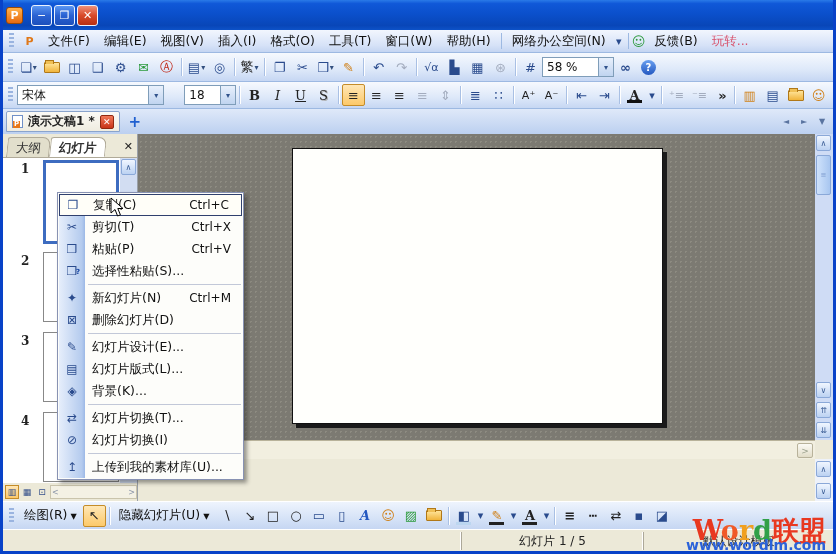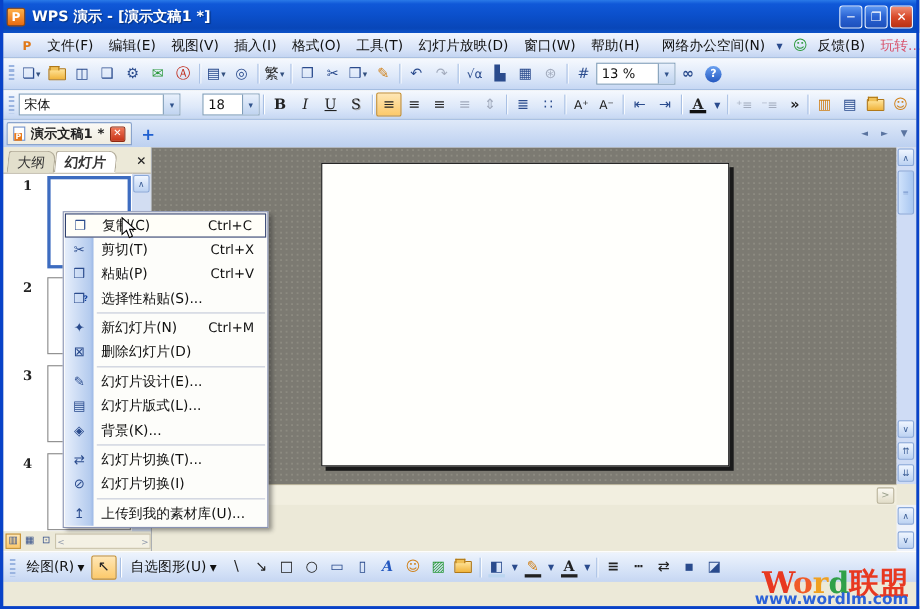--- a/index.html
+++ b/index.html
@@ -142,36 +142,34 @@
 
   .cursor { position:absolute; left:110px; top:197px; z-index:45; }
 </style>
 </head>
 <body>
 
 <div id="win">
 
   <div class="titlebar">
     <div class="app-icon">P</div>
-    <div class="title-text">WPS 演示 - [演示文稿1 *]</div>
     <div class="winbtn">─</div>
     <div class="winbtn">❐</div>
     <div class="winbtn close">✕</div>
   </div>
 
   <div class="menubar">
     <div class="grip"></div>
     <div class="tb sm" style="color:#e07818;font-weight:bold;">P</div>
     <div class="menu-item">文件(F)</div>
     <div class="menu-item">编辑(E)</div>
     <div class="menu-item">视图(V)</div>
     <div class="menu-item">插入(I)</div>
     <div class="menu-item">格式(O)</div>
     <div class="menu-item">工具(T)</div>
-    <div class="menu-item">幻灯片放映(D)</div>
     <div class="menu-item">窗口(W)</div>
     <div class="menu-item">帮助(H)</div>
     <div class="menu-sep"></div>
     <div class="menu-item">网络办公空间(N)</div>
     <div class="tb sm" style="min-width:12px;">▾</div>
     <div class="menu-sep"></div>
     <span class="feedback-ico">☺</span>
     <div class="menu-item">反馈(B)</div>
     <div class="menu-item promo">玩转...</div>
 
@@ -246,21 +244,21 @@
         <span>▦</span>
       </div>
     <div class="tb dis">
         <span>⊛</span>
       </div>
     <div class="sep-v"></div>
     <div class="tb">
         <span>#</span>
       </div>
     <div class="combo" style="width:72px;">
-      <span>13 %</span>
+      <span>58 %</span>
       <span class="dd-btn">▾</span>
     </div>
     <div class="tb">
         <span style="font-weight:bold;">∞</span>
       </div>
     <div class="tb">
         <span class="qhelp">?</span>
       </div>
   </div>
 
@@ -387,21 +385,21 @@
 
   <div class="drawbar">
     <div class="grip"></div>
     <div class="draw-label">
       <span>绘图(R)</span>
       <span class="dd">▾</span>
     </div>
     <div class="tb on c-black">↖</div>
     <div class="sep-v"></div>
     <div class="draw-label">
-      <span>自选图形(U)</span>
+      <span>隐藏幻灯片(U)</span>
       <span class="dd">▾</span>
     </div>
     <div class="tb c-black">∖</div>
     <div class="tb c-black">↘</div>
     <div class="tb c-black">□</div>
     <div class="tb c-black">○</div>
     <div class="tb">▭</div>
     <div class="tb">▯</div>
     <div class="tb" style="font-style:italic;font-family:'DejaVu Serif',serif;font-weight:bold;color:#2458c0;">A</div>
     <div class="tb c-amber">☺</div>
@@ -417,20 +415,24 @@
     <div class="tb colorbar cb-font c-black" style="font-family:'DejaVu Serif',serif;font-weight:bold;">A</div>
     <div class="tb sm" style="min-width:10px;">▾</div>
     <div class="sep-v"></div>
     <div class="tb c-black" style="font-weight:bold;">≡</div>
     <div class="tb c-black">┅</div>
     <div class="tb c-black">⇄</div>
     <div class="tb">▪</div>
     <div class="tb">◪</div>
   </div>
 
+  <div class="statusbar">
+    <div class="sfield" style="left:458px;width:182px;">幻灯片 1 / 5</div>
+    <div class="sfield" style="left:640px;width:190px;">默认设计模板</div>
+  </div>
 
   <div class="watermark">
     <div class="wm-title">
       <span style="color: rgb(232, 56, 32);">W</span><span style="color: rgb(240, 90, 40);">o</span><span style="color: rgb(240, 160, 32);">r</span><span style="color: rgb(48, 160, 72);">d</span><span style="color: rgb(232, 56, 32);">联盟</span>
     </div>
     <div class="wm-url" style="color: rgb(43, 98, 217);">www.wordlm.com</div>
   </div>
 
   <div class="ctxmenu">
     <div class="ctx-strip"></div>

